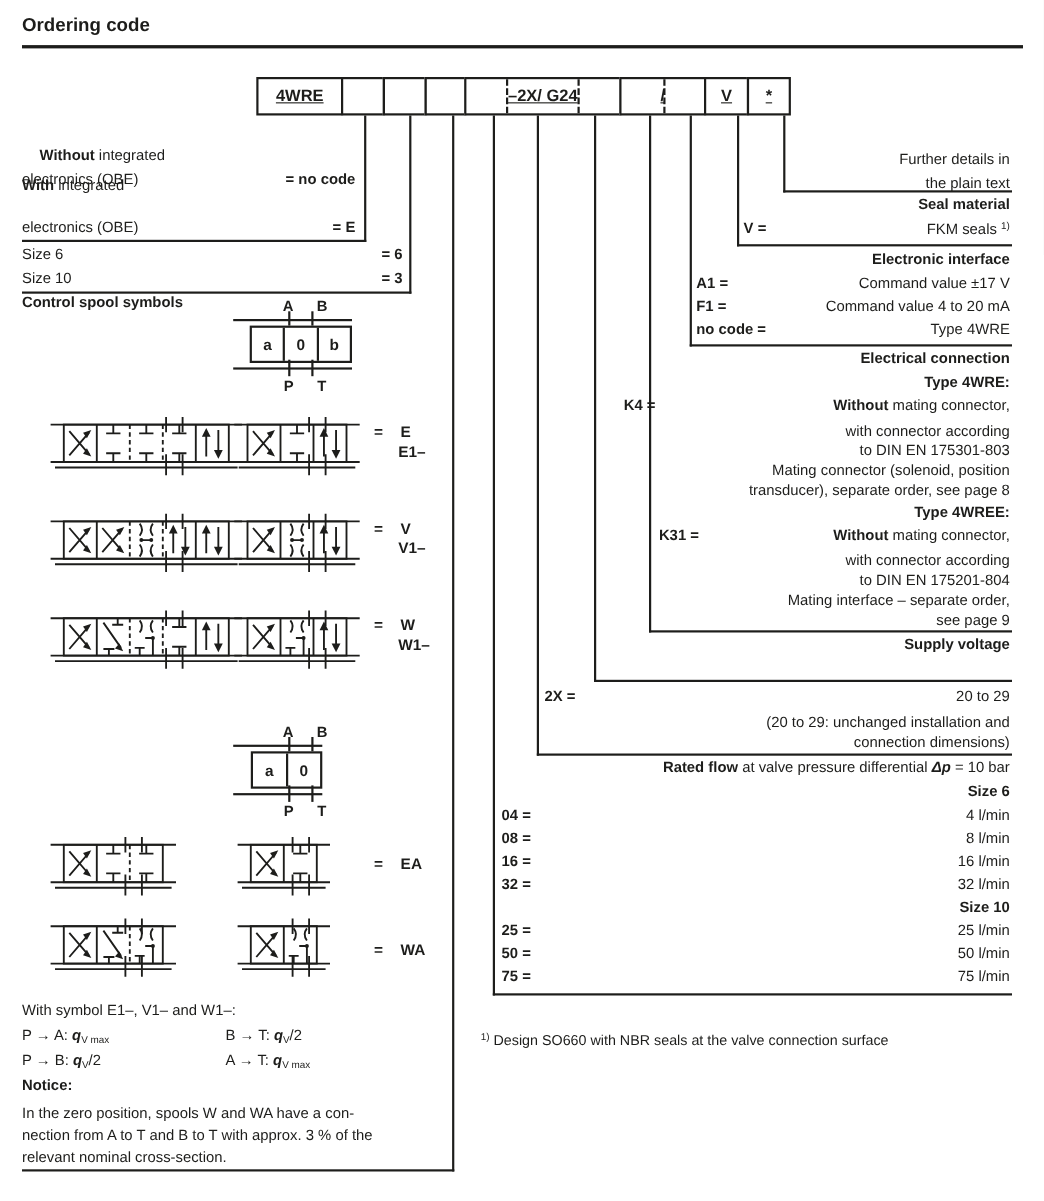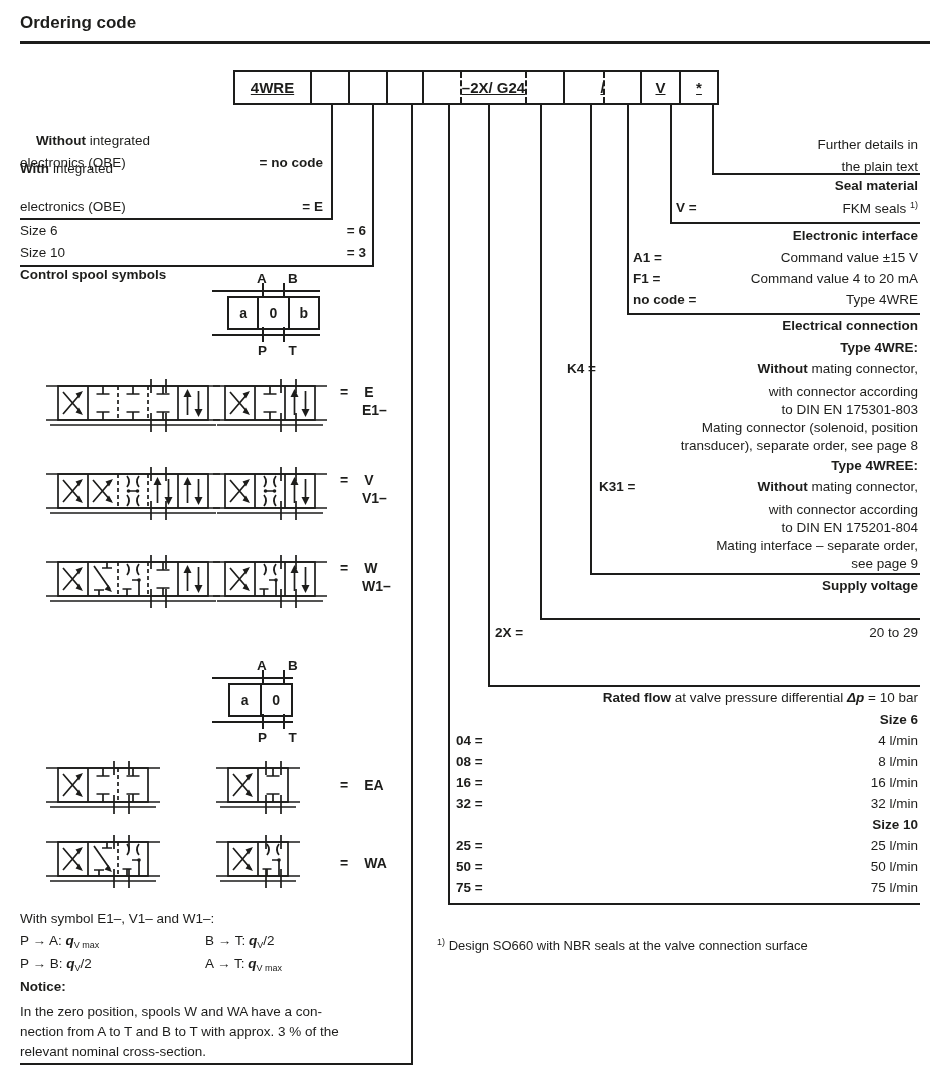--- a/index.html
+++ b/index.html
@@ -308,21 +308,21 @@
 
   <div class="rhead" style="top:179px;">Seal material</div>
   <div class="crow" style="top:201px;left:676px;">
     <span class="code">V =</span>
     <span><span>FKM seals </span><sup>1)</sup></span>
   </div>
 
   <div class="rhead" style="top:229px;">Electronic interface</div>
   <div class="crow" style="top:251px;left:633px;">
     <span class="code">A1 =</span>
-    <span>Command value ±15 V</span>
+    <span>Command value ±17 V</span>
   </div>
   <div class="crow" style="top:272px;left:633px;">
     <span class="code">F1 =</span>
     <span>Command value 4 to 20 mA</span>
   </div>
   <div class="crow" style="top:293px;left:633px;">
     <span class="code">no code =</span>
     <span>Type 4WRE</span>
   </div>
 
@@ -349,20 +349,24 @@
     <div>Mating interface – separate order,</div>
     <div>see page 9</div>
   </div>
 
   <div class="rhead" style="top:579px;">Supply voltage</div>
 
   <div class="crow" style="top:626px;left:495px;">
     <span class="code">2X =</span>
     <span>20 to 29</span>
   </div>
+  <div class="rtext" style="top:648px;line-height:18px;">
+    <div>(20 to 29: unchanged installation and</div>
+    <div>connection dimensions)</div>
+  </div>
 
   <div class="rtext" style="top:691px;">
     <b>Rated flow</b><span> at valve pressure differential </span><b><i>Δp</i></b><span> = 10 bar</span>
   </div>
   <div class="rhead" style="top:713px;">Size 6</div>
   <div class="crow" style="top:734px;left:456px;">
     <span class="code">04 =</span>
     <span>4 l/min</span>
   </div>
   <div class="crow" style="top:755px;left:456px;">

